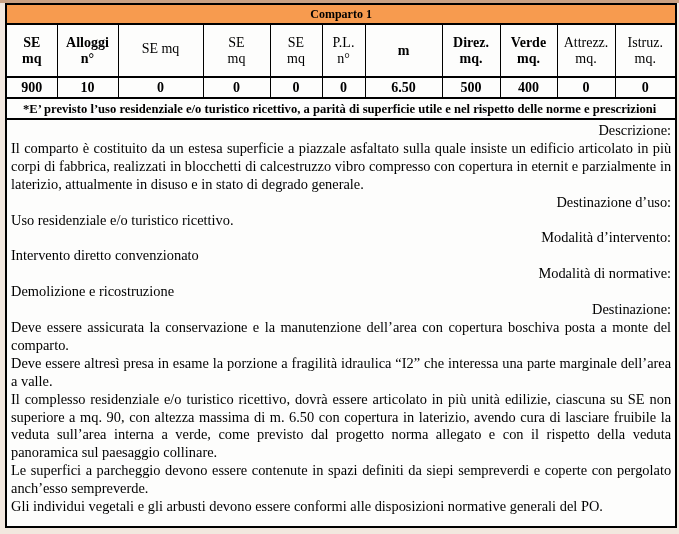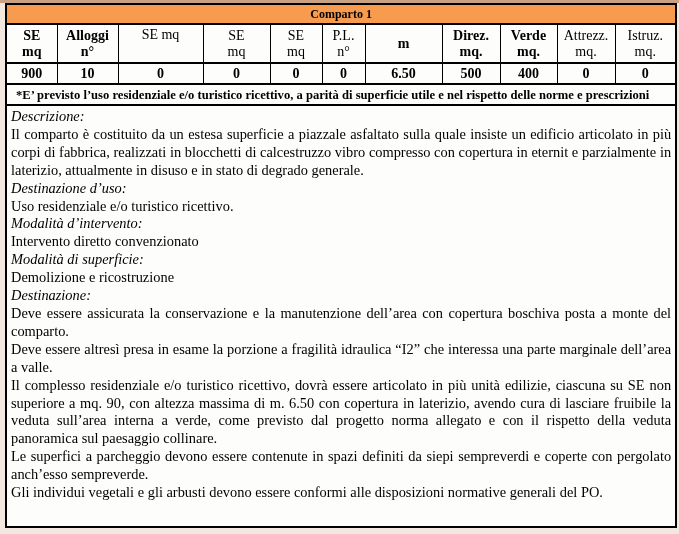--- a/index.html
+++ b/index.html
@@ -15,29 +15,29 @@
   }
   td,th{
     border:1px solid #000;padding:0 2px;text-align:center;vertical-align:middle;
     font-size:14px;line-height:16px;font-weight:normal;overflow:hidden;
   }
   .b{font-weight:bold;}
   .ln{display:block;}
   .title-cell{height:18px;border-bottom:2px solid #000;font-weight:bold;font-size:12px;}
   .group-row td{height:41px;font-size:15px;line-height:17px;}
   .sub-row td{height:35px;font-size:14px;line-height:16px;}
-  .va-top{vertical-align:top;padding-top:2px;}
+  .va-top{vertical-align:top;padding-top:16px;}
   .value-row td{height:19px;font-weight:bold;border-top:2px solid #000;border-bottom:2px solid #000;}
   .footnote-cell{
     height:17px;text-align:left;font-weight:bold;font-size:12.6px;line-height:14px;
-    padding:1px 9px;border-bottom:2px solid #000;
+    padding:1px 16px;border-bottom:2px solid #000;
   }
   .body-cell{vertical-align:top;text-align:left;padding:2px 4px 2px 4px;overflow:hidden;}
   .body-cell p{margin:0;font-size:14.4px;line-height:17.9px;}
-  .body-cell p.lbl{font-style:italic;text-align:left;}
+  .body-cell p.lbl{text-align:right;}
   .body-cell p.txt{text-align:justify;}
 </style>
 </head>
 <body>
 
 <div class="screen" style="background-color: rgb(242, 232, 223);">
   <div class="top-strip" style="background-color: rgb(201, 161, 131);"></div>
 
   <table class="comparto" style="background-color: rgb(253, 253, 252);">
     <colgroup>
@@ -120,21 +120,21 @@
     </tr>
 
     <tr>
       <td class="body-cell" colspan="11">
         <p class="lbl">Descrizione:</p>
         <p class="txt">Il comparto è costituito da un estesa superficie a piazzale asfaltato sulla quale insiste un edificio articolato in più corpi di fabbrica, realizzati in blocchetti di calcestruzzo vibro compresso con copertura in eternit e parzialmente in laterizio, attualmente in disuso e in stato di degrado generale.</p>
         <p class="lbl">Destinazione d’uso:</p>
         <p class="txt">Uso residenziale e/o turistico ricettivo.</p>
         <p class="lbl">Modalità d’intervento:</p>
         <p class="txt">Intervento diretto convenzionato</p>
-        <p class="lbl">Modalità di superficie:</p>
+        <p class="lbl">Modalità di normative:</p>
         <p class="txt">Demolizione e ricostruzione</p>
         <p class="lbl">Destinazione:</p>
         <p class="txt">Deve essere assicurata la conservazione e la manutenzione dell’area con copertura boschiva posta a monte del comparto.</p>
         <p class="txt">Deve essere altresì presa in esame la porzione a fragilità idraulica “I2” che interessa una parte marginale dell’area a valle.</p>
         <p class="txt">Il complesso residenziale e/o turistico ricettivo, dovrà essere articolato in più unità edilizie, ciascuna su SE non superiore a mq. 90, con altezza massima di m. 6.50 con copertura in laterizio, avendo cura di lasciare fruibile la veduta sull’area interna a verde, come previsto dal progetto norma allegato e con il rispetto della veduta panoramica sul paesaggio collinare.</p>
         <p class="txt">Le superfici a parcheggio devono essere contenute in spazi definiti da siepi sempreverdi e coperte con pergolato anch’esso sempreverde.</p>
         <p class="txt">Gli individui vegetali e gli arbusti devono essere conformi alle disposizioni normative generali del PO.</p>
       </td>
     </tr>
   </tbody>

